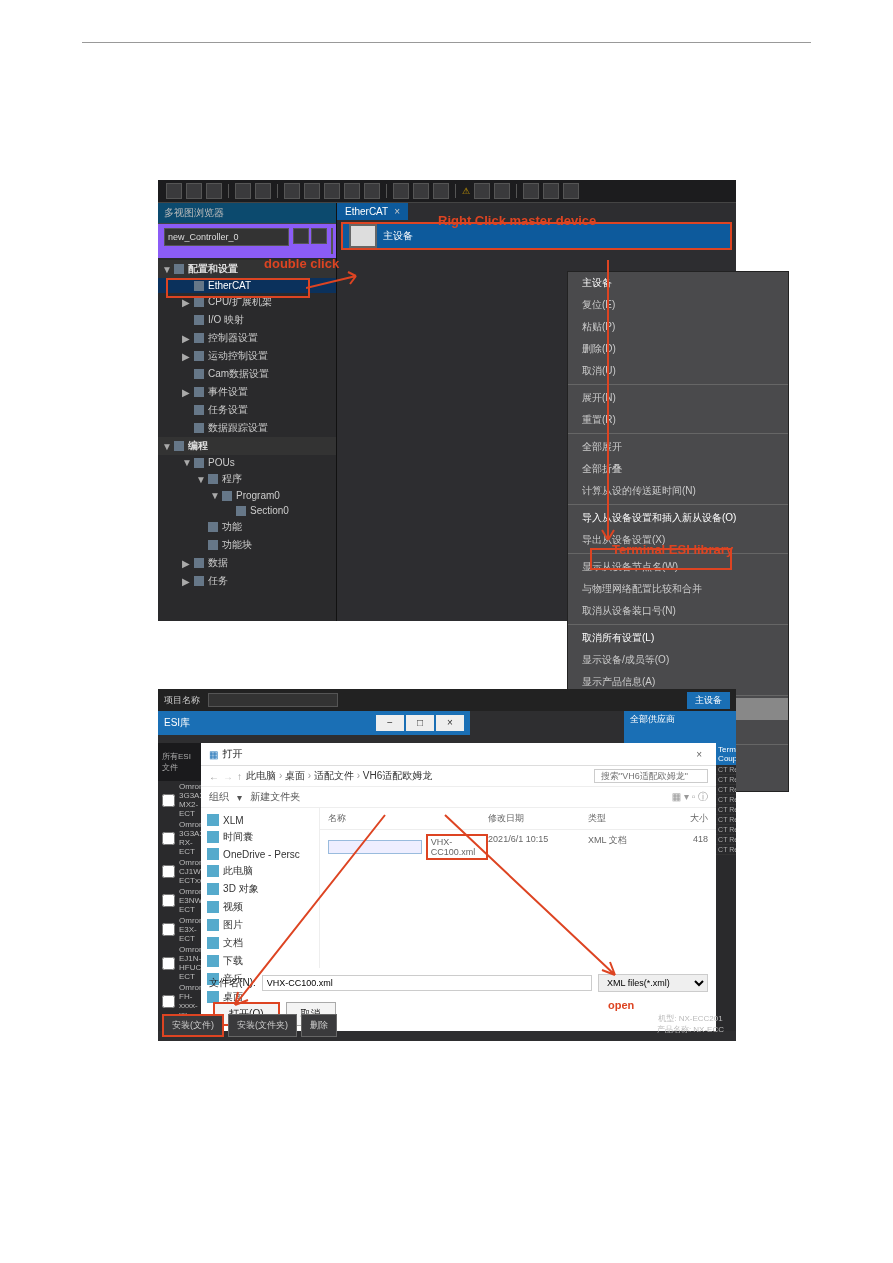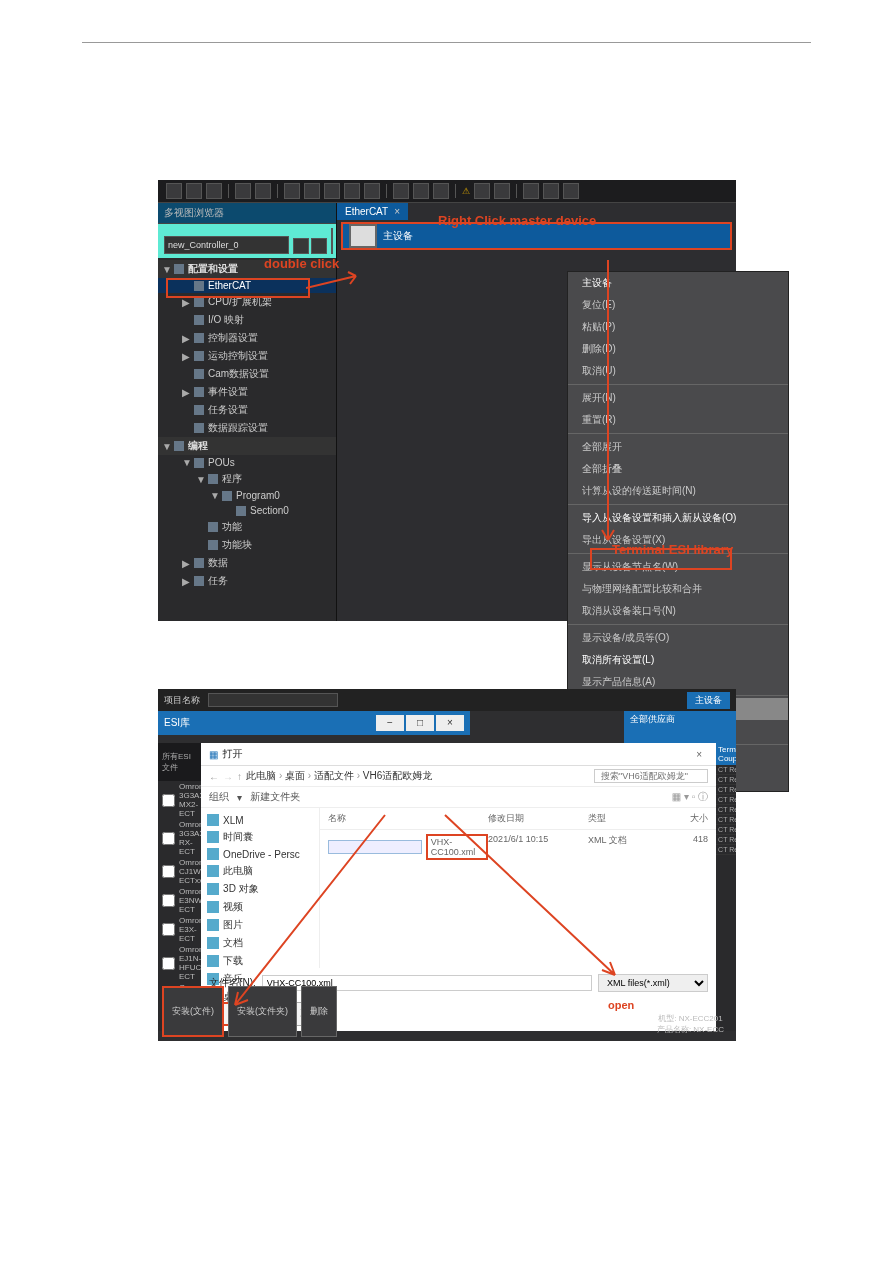--- a/index.html
+++ b/index.html
@@ -7,21 +7,21 @@
 .hr{position:absolute;left:82px;right:82px;top:42px;border-top:1px solid #999}
 .shot{position:absolute;background:#2e2e30}
 .shot1{left:158px;top:180px;width:578px;height:440px}
 .toolbar{height:22px;background:#1c1c1e;border-bottom:1px solid #444;display:flex;align-items:center;gap:4px;padding:0 8px}
 .tbtn{width:14px;height:14px;background:#3a3a3c;border:1px solid #555}
 .tsep{width:1px;height:14px;background:#555;margin:0 2px}
 .warn{color:#d9a500;font-size:9px}
 .body1{display:flex;height:calc(100% - 22px)}
 .sidebar{width:178px;background:#2a2a2c;border-right:1px solid #111;font-size:10px}
 .sb-title{background:#0c4a6e;color:#bbb;padding:3px 6px;border-bottom:1px solid #444}
-.sb-ctrl{display:flex;align-items:flex-end;gap:4px;padding:4px 6px;background:#5eead4}
+.sb-ctrl{display:flex;align-items:flex-start;gap:4px;padding:4px 6px;background:#8b5cf6}
 .sb-input{flex:1;background:#333;color:#ddd;border:1px solid #555;height:16px;font-size:9px;padding:0 3px}
 .sb-arrows{display:flex;gap:2px}
 .sb-btn{width:14px;height:14px;background:#383838;border:1px solid #555}
 .tree{padding:2px 0}
 .tree-item{padding:2px 4px 2px 10px;color:#ccc;cursor:default;display:flex;align-items:center;gap:4px}
 .tree-item.sel{background:#0b315c;color:#fff}
 .tree-item .exp{width:8px;color:#aaa}
 .tree-item.lv1{padding-left:4px;background:#333;color:#ddd;font-weight:bold}
 .tree-item.lv2{padding-left:24px}
 .tree-item.lv3{padding-left:38px}
@@ -76,21 +76,21 @@
 .file-ic{width:10px;height:12px;background:#eef;border:1px solid #9bd;display:inline-block}
 .fd-bottom{padding:6px 8px;display:flex;align-items:center;gap:6px;font-size:10px}
 .fd-bottom select,.fd-bottom input{border:1px solid #ccc;font-size:9px;padding:2px 4px}
 .fd-bottom .fn{flex:1}
 .fd-btns{display:flex;gap:6px;padding:4px 12px 8px}
 .fd-btn{border:1px solid #aaa;background:#f4f4f4;padding:3px 14px;font-size:10px;color:#222}
 .right-panel{width:60px;background:#2a2a2c;font-size:7px;color:#aaa;overflow:hidden}
 .rp-hdr{background:#1a6fb5;color:#fff;padding:2px;font-size:8px}
 .rp-row{padding:1px 2px;border-bottom:1px solid #333;white-space:nowrap}
 .bottom-btns{position:absolute;left:4px;bottom:4px;display:flex;gap:4px}
-.bbtn{background:#3a3a3c;border:1px solid #666;color:#ccc;padding:17px 8px;font-size:9px}
+.bbtn{background:#3a3a3c;border:1px solid #666;color:#ccc;padding:3px 8px;font-size:9px}
 .wm{position:absolute;left:230px;top:350px;font-size:72px;color:rgba(60,120,200,.25);transform:rotate(-30deg);font-style:italic;font-weight:300;pointer-events:none;letter-spacing:2px}
 .top-header{display:flex;align-items:center;gap:8px;background:#222;padding:2px 6px;height:18px;font-size:9px;color:#ccc}
 .th-input{background:#333;border:1px solid #555;color:#ddd;padding:1px 4px;font-size:9px;width:120px}
 .info-box{position:absolute;right:12px;bottom:6px;font-size:8px;color:#bbb;text-align:center}
 </style>
 </head>
 <body>
 
 <div class="page">
 <div class="hr"></div>
@@ -258,22 +258,22 @@
             <div class="ctx-item">全部折叠</div>
             <div class="ctx-item">计算从设的传送延时间(N)</div>
             <div class="ctx-sep"></div>
             <div class="ctx-item en">导入从设备设置和插入新从设备(O)</div>
             <div class="ctx-item">导出从设备设置(X)</div>
             <div class="ctx-sep"></div>
             <div class="ctx-item">显示从设备节点名(W)</div>
             <div class="ctx-item">与物理网络配置比较和合并</div>
             <div class="ctx-item">取消从设备装口号(N)</div>
             <div class="ctx-sep"></div>
+            <div class="ctx-item en">取消所有设置(L)</div>
             <div class="ctx-item">显示设备/成员等(O)</div>
-            <div class="ctx-item en">取消所有设置(L)</div>
             <div class="ctx-item">显示产品信息(A)</div>
             <div class="ctx-sep"></div>
             <div class="ctx-item en" style="background: rgb(136, 136, 136); color: rgb(0, 0, 0);">显示ESI库</div>
             <div class="ctx-item">导入配置显示(D)</div>
             <div class="ctx-sep"></div>
             <div class="ctx-item en">输出ENS文件</div>
             <div class="ctx-item en">导出所有耦合器I/O分配</div>
           </div>
     </div>
   </div>

